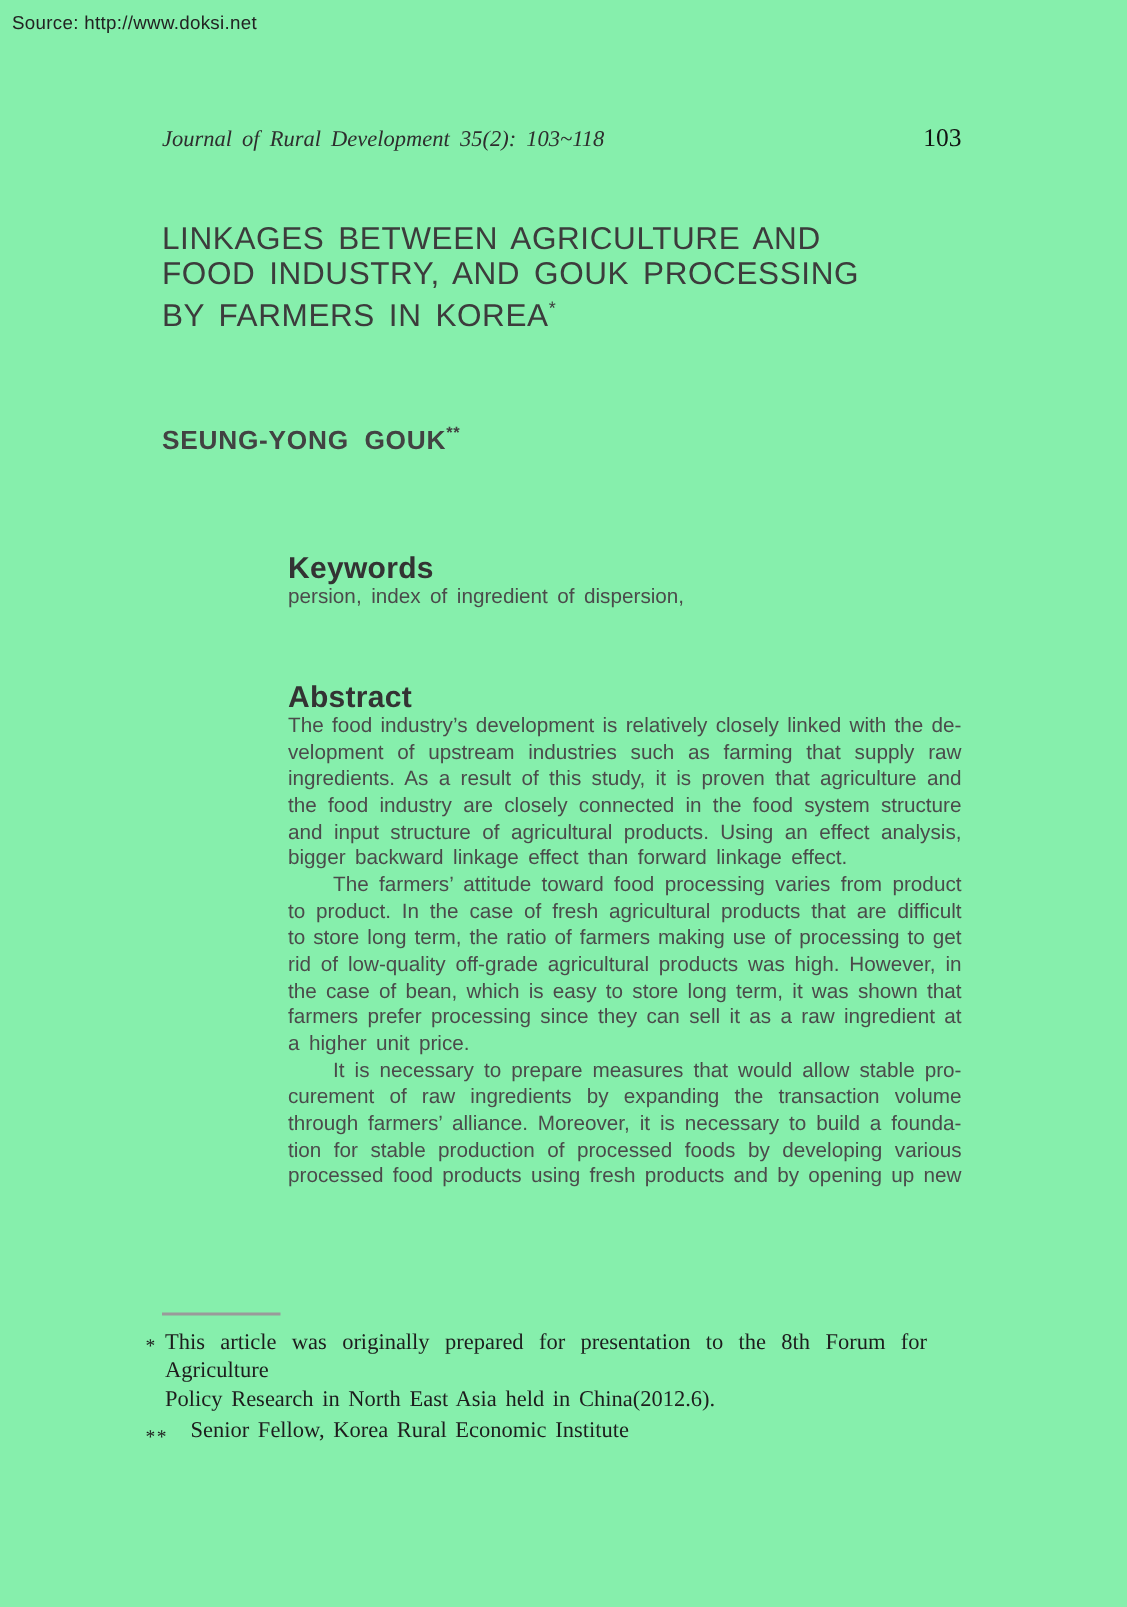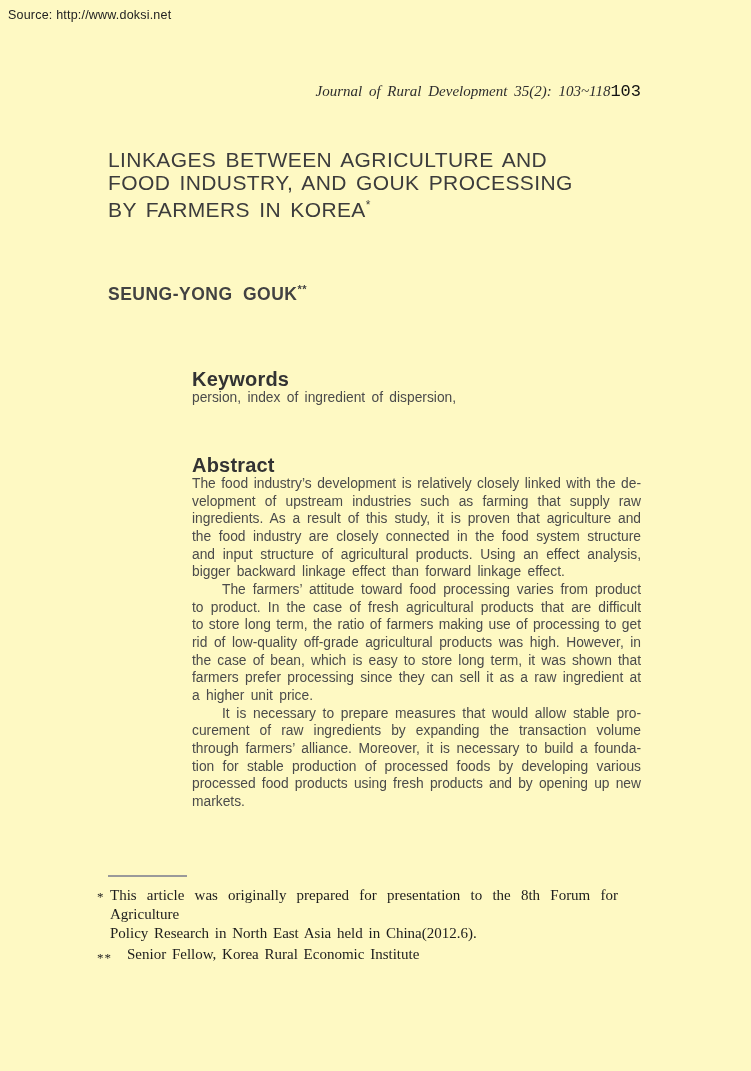--- a/index.html
+++ b/index.html
@@ -1,47 +1,47 @@
 <!DOCTYPE html>
 <html><head>
 <meta charset="utf-8">
 <style>
   html, body { margin: 0; padding: 0; background: #ffffff; }
   .page {
     position: relative;
     width: 751px;
     height: 1071px;
-    background: #fef9c3;
+    background: #86efac;
     overflow: hidden;
     font-family: "Liberation Sans", sans-serif;
   }
   .source {
     position: absolute;
     left: 8px; top: 8px;
     font-size: 12.5px;
     color: #222;
     letter-spacing: 0.2px;
   }
   .header {
     position: absolute;
     left: 108px; top: 82px;
     width: 533px;
     display: flex;
-    justify-content: flex-end;
+    justify-content: space-between;
     align-items: baseline;
   }
   .journal {
     font-family: "Liberation Serif", serif;
     font-style: italic;
     font-size: 15px;
     color: #2e2e2e;
     word-spacing: 3px;
   }
   .pageno {
-    font-family: Liberation Mono, monospace;
+    font-family: Liberation Serif, serif;
     font-size: 17px;
     color: #111;
   }
   .title {
     position: absolute;
     left: 108px; top: 148px;
     width: 560px;
     margin: 0;
     font-size: 21px;
     font-weight: 400;
@@ -159,21 +159,20 @@
       <div class="jline">farmers prefer processing since they can sell it as a raw ingredient at</div>
       <div class="lline">a higher unit price.</div>
     </div>
 
     <div>
       <div class="jline indent">It is necessary to prepare measures that would allow stable pro-</div>
       <div class="jline">curement of raw ingredients by expanding the transaction volume</div>
       <div class="jline">through farmers’ alliance. Moreover, it is necessary to build a founda-</div>
       <div class="jline">tion for stable production of processed foods by developing various</div>
       <div class="jline">processed food products using fresh products and by opening up new</div>
-      <div class="lline">markets.</div>
     </div>
   </div>
 
   <div class="footnote-rule"></div>
 
   <div class="footnotes">
     <div class="fn">
       <span class="fn-marker">*</span>
       <div class="fn-line fn-just">This article was originally prepared for presentation to the 8th Forum for Agriculture</div>
       <div class="fn-line">Policy Research in North East Asia held in China(2012.6).</div>

